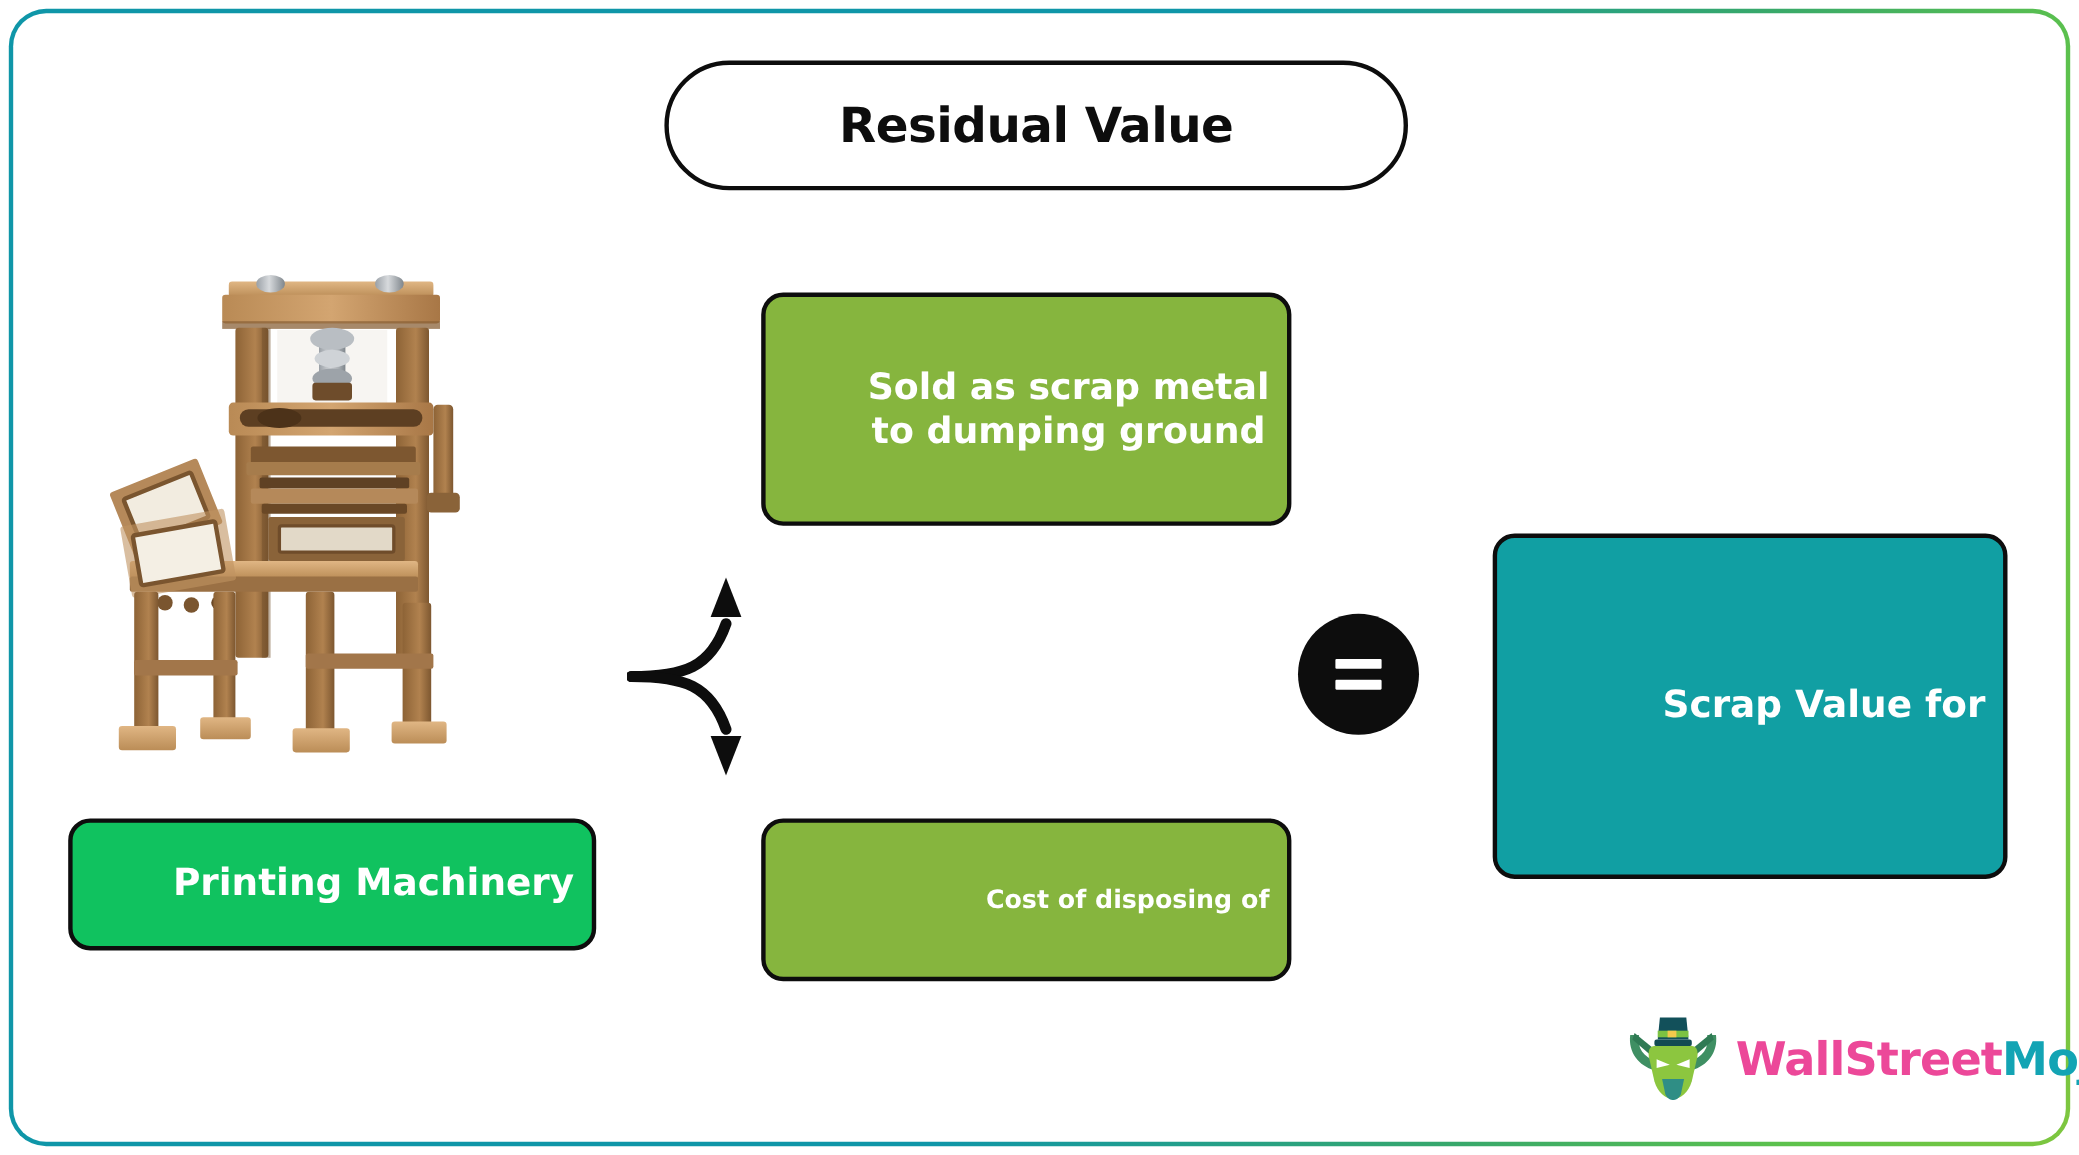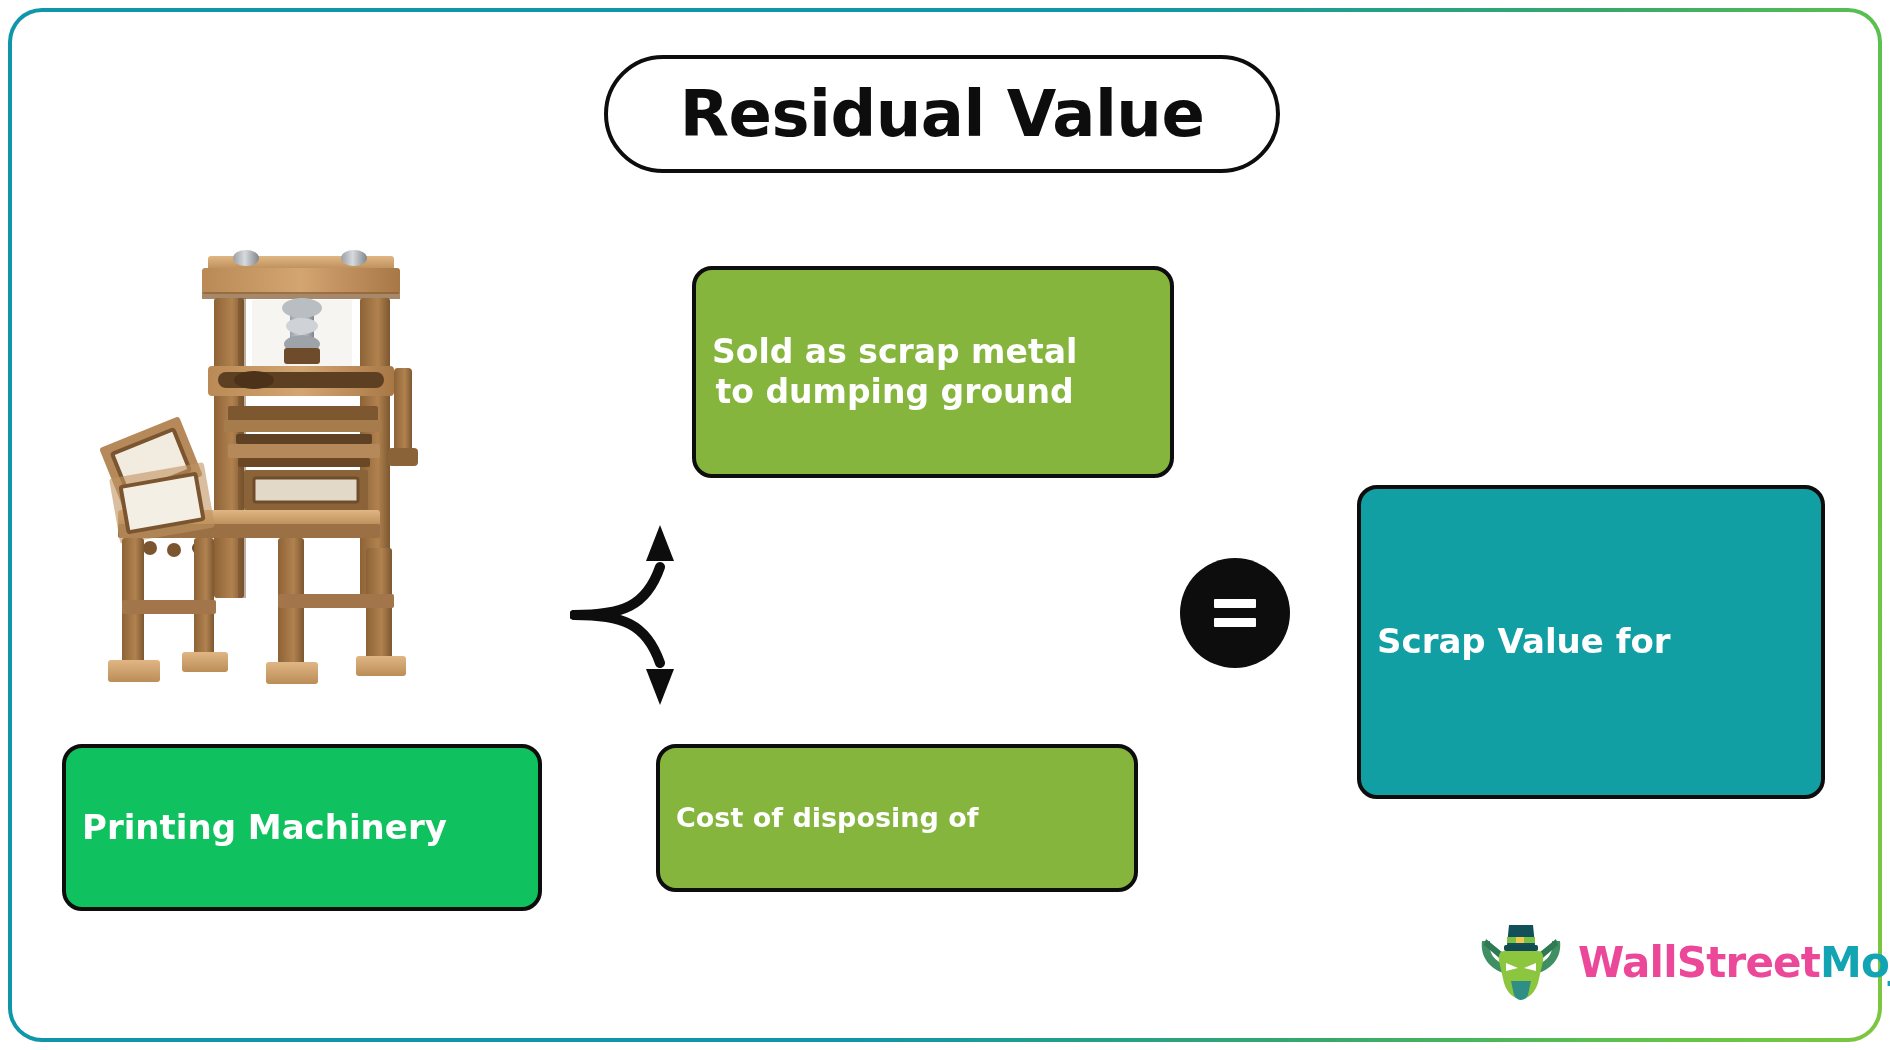--- a/index.html
+++ b/index.html
@@ -50,65 +50,65 @@
     width: 676px;
     height: 118px;
     border: 4px solid #0d0d0d;
     border-radius: 59px;
     background: #ffffff;
     display: flex;
     align-items: center;
     justify-content: center;
   }
   .title-text {
-    font-size: 64px;
+    font-size: 44px;
     font-weight: 700;
     letter-spacing: -0.5px;
     color: #0d0d0d;
     white-space: nowrap;
   }
 
   
   .node {
     position: absolute;
     border: 4px solid #0d0d0d;
     border-radius: 20px;
     display: flex;
     align-items: center;
-    justify-content: flex-start;
+    justify-content: flex-end;
     text-align: center;
     color: #ffffff;
     font-weight: 700;
     line-height: 1.22;
     padding: 10px 16px;
   }
 
   .node-scrap-sold {
     left: 692px;
     top: 266px;
     width: 482px;
     height: 212px;
     background: #86b53e;
     font-size: 33px;
   }
 
   .node-disposal-cost {
-    left: 656px;
+    left: 692px;
     top: 744px;
     width: 482px;
     height: 148px;
     background: #86b53e;
-    font-size: 27px;
+    font-size: 23px;
   }
 
   .node-machinery {
     left: 62px;
     top: 744px;
     width: 480px;
-    height: 167px;
+    height: 120px;
     background: #10c25f;
     font-size: 34px;
   }
 
   .node-result {
     left: 1357px;
     top: 485px;
     width: 468px;
     height: 314px;
     background: #119fa3;

